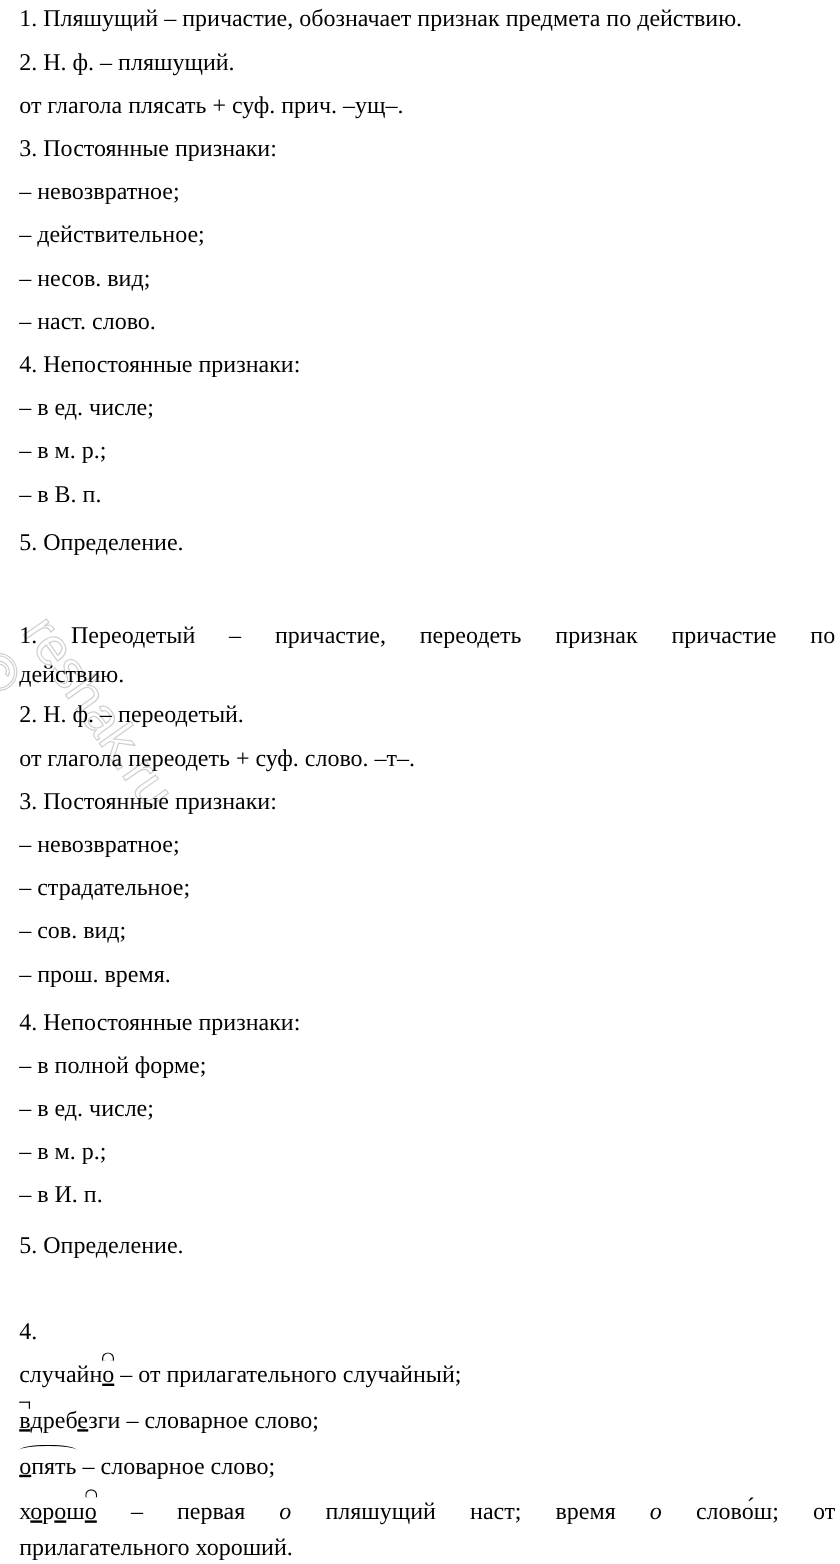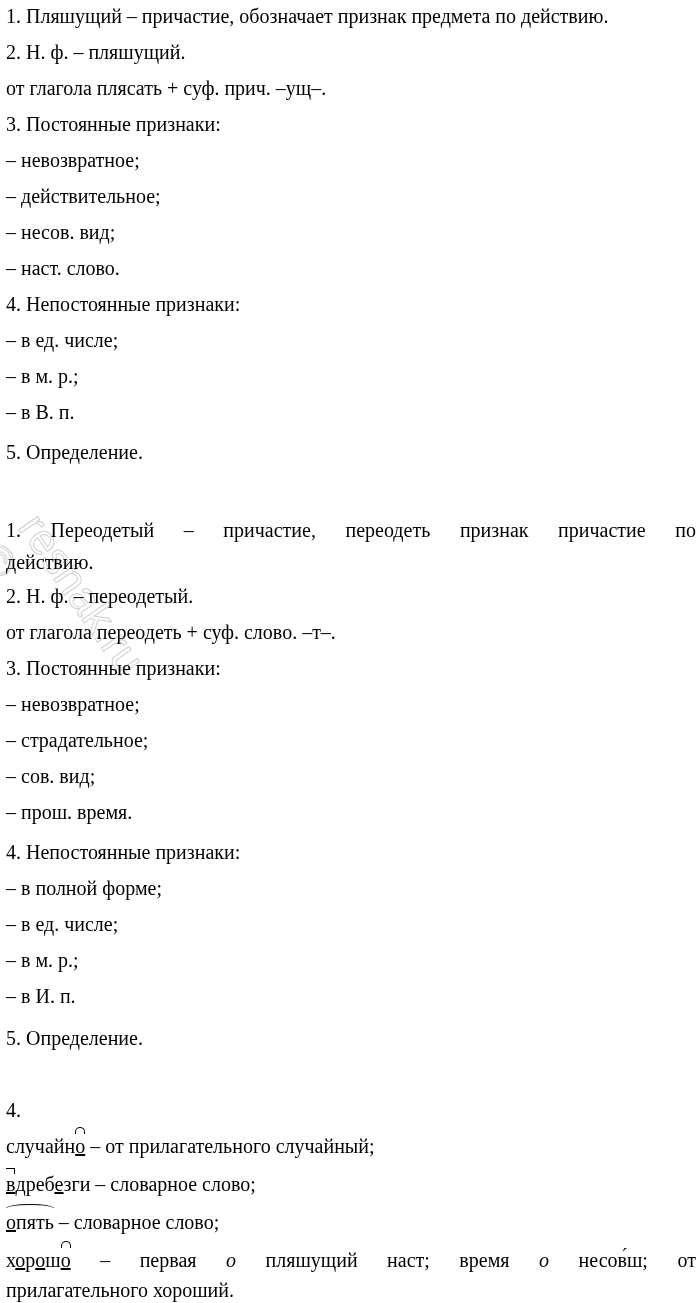--- a/index.html
+++ b/index.html
@@ -1,21 +1,21 @@
 <!DOCTYPE html>
 <html><head>
 <meta charset="utf-8">
 <style>
   html, body { margin: 0; padding: 0; background: #ffffff; }
   body {
     width: 700px; height: 1303px; position: relative; overflow: hidden;
     font-family: "Liberation Serif", "DejaVu Serif", serif;
     font-size: 20px; color: #000;
   }
-  .line { position: absolute; left: 6px; white-space: nowrap; line-height: 24px; text-align: center; }
+  .line { position: absolute; left: 16px; white-space: nowrap; line-height: 24px; text-align: center; }
   .justify { display: flex; justify-content: space-between; right: 4px; }
   .watermark {
     position: absolute; left: 0; top: 520px; width: 180px; height: 160px;
     color: transparent; -webkit-text-stroke: 1px #bbb; font-family: "Liberation Sans", sans-serif;
     font-size: 44px; transform: rotate(55deg); transform-origin: 40px 40px; opacity: .7;
   }
   .u { text-decoration: underline; }
   .mk { position: relative; display: inline-block; }
   .hat::after { content: ""; position: absolute; left: 0; right: 0; top: -7px; height: 6px;
     border-left: 1px solid #000; border-top: 1px solid #000; border-right: 1px solid #000;
@@ -91,18 +91,18 @@
 
   <div class="line justify" style="top:1248px">
     <span><span>х</span><span class="u">о</span><span>р</span><span class="u">о</span><span>ш</span><span class="mk hat u">о</span></span>
     <span>–</span>
     <span>первая</span>
     <i>о</i>
     <span>пляшущий</span>
     <span>наст;</span>
     <span>время</span>
     <i>о</i>
-    <span>несов́ш;</span>
+    <span>слово́ш;</span>
     <span>от</span>
   </div>
 
   <div class="line" style="top:1278px">прилагательного хороший.</div>
 </div>
 
 </body></html>

